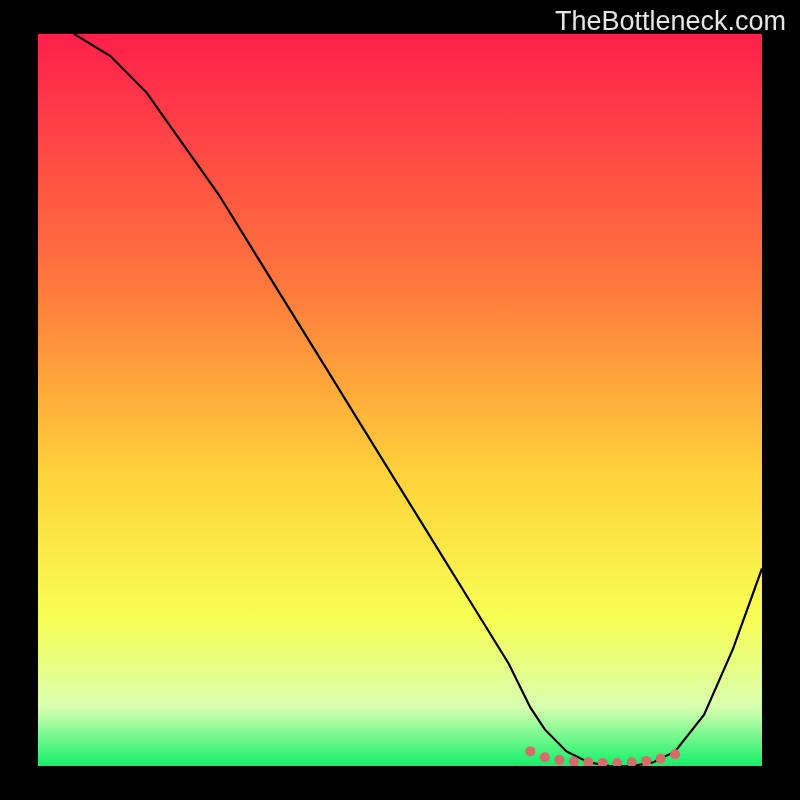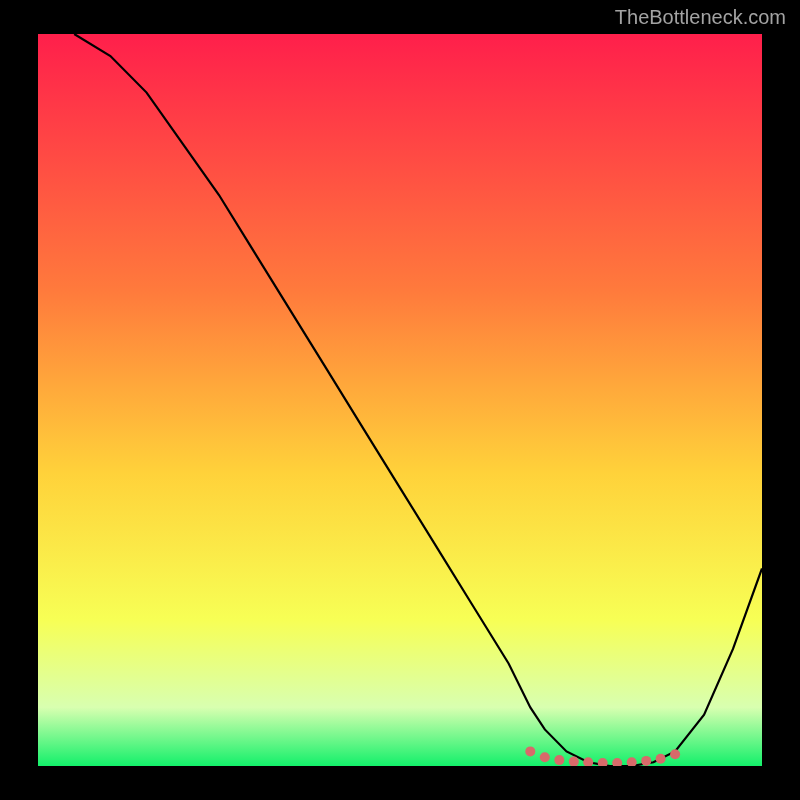--- a/index.html
+++ b/index.html
@@ -8,22 +8,22 @@
     width: 800px;
     height: 800px;
     background: #000;
     position: relative;
     font-family: Arial, sans-serif;
   }
   .attribution {
     position: absolute;
     top: 6px;
     right: 14px;
-    color: #a3a3a3;
-    font-size: 20px;
+    color: #e5e5e5;
+    font-size: 27px;
     font-weight: 500;
   }
   .plot-area {
     position: absolute;
     left: 38px;
     top: 34px;
     width: 724px;
     height: 732px;
   }
   svg {

